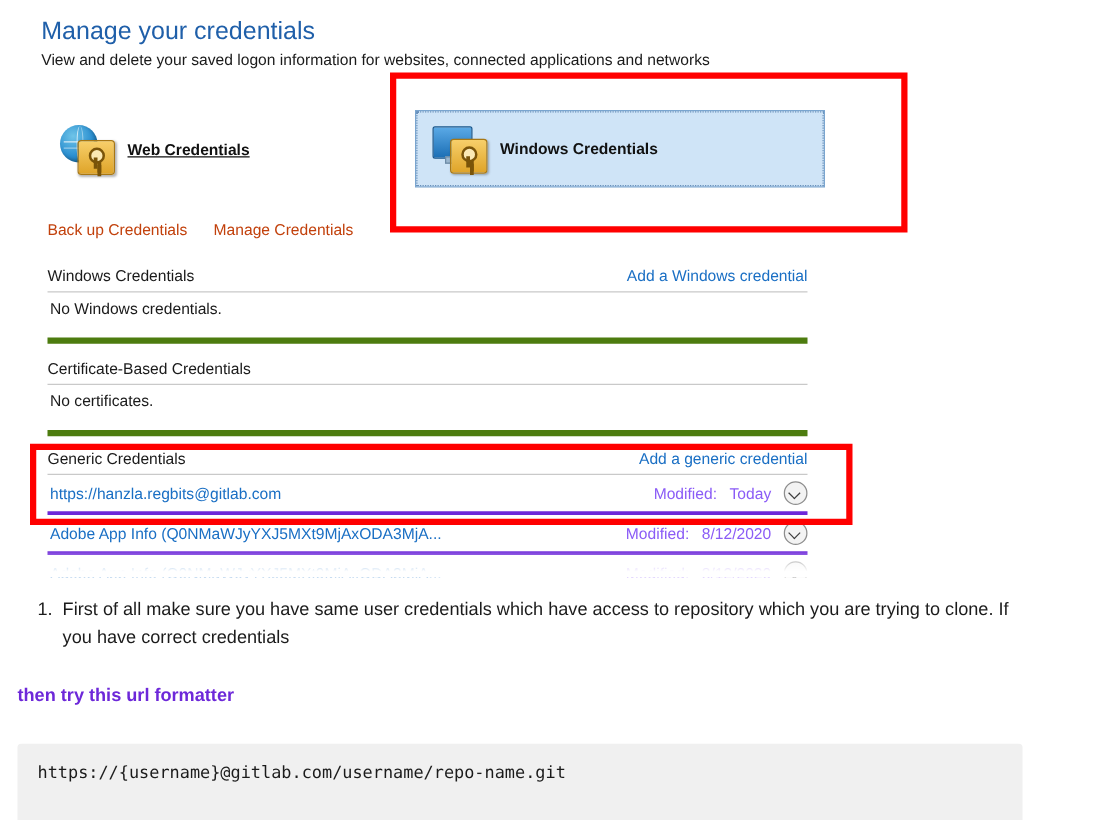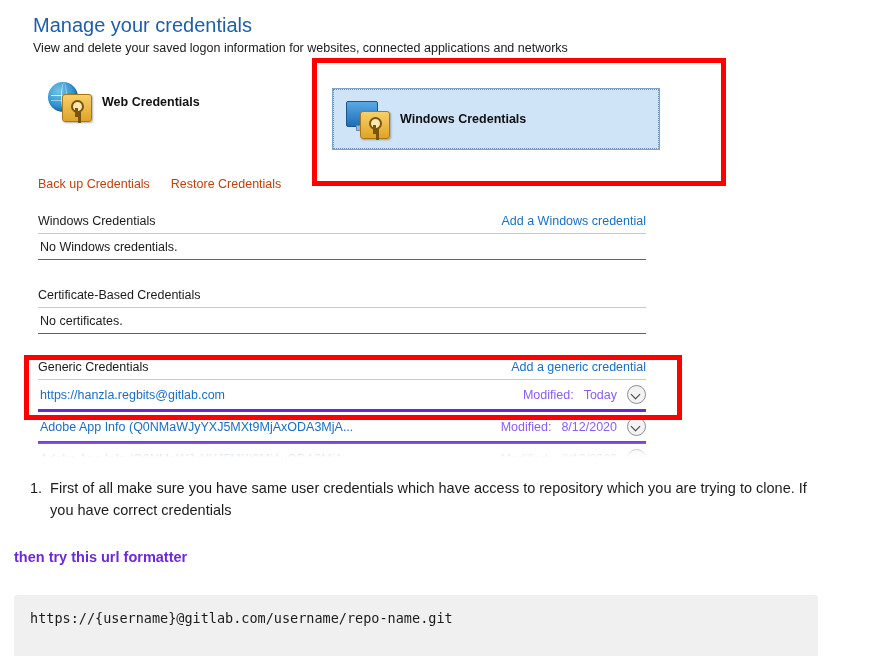--- a/index.html
+++ b/index.html
@@ -48,22 +48,23 @@
     position: absolute;
     display: flex;
     align-items: center;
     gap: 8px;
     font-size: 12.5px;
     font-weight: bold;
     color: #111;
   }
   #tile-web {
     left: 38px;
-    top: 74px;
+    top: 92px;
     padding: 8px 10px;
+    text-decoration: underline;
   }
   #tile-win {
     left: 333px;
     top: 89px;
     width: 300px;
     height: 40px;
     padding: 9px 12px;
     box-sizing: content-box;
     background: #cfe4f7;
     border: 1px dotted #6a91bb;
@@ -169,22 +170,22 @@
   .sec-head {
     display: flex;
     justify-content: space-between;
     align-items: baseline;
     padding-bottom: 5px;
     border-bottom: 1px solid #c9c9c9;
   }
   .sec-head .name { color: #1a1a1a; }
   .sec-head .action { color: #1a6fc4; cursor: pointer; }
   .sec-body {
-    padding: 6px 0 5px 2px;
-    border-bottom: 1px solid #4d7c0f;
+    padding: 6px 0 16px 2px;
+    border-bottom: 5px solid #4d7c0f;
     color: #1a1a1a;
   }
   .cred-row {
     display: flex;
     justify-content: space-between;
     align-items: center;
     padding: 5px 0 5px 2px;
     border-bottom: 3px solid #6d28d9;
     color: #1a6fc4;
   }
@@ -307,21 +308,21 @@
     <span class="icon-wrap">
       <span class="monitor"></span>
       <span class="keycard"></span>
     </span>
     <span>Windows Credentials</span>
   </div>
 
   <div class="cm-links">
     <a>Back up Credentials</a>
     <span class="sep"></span>
-    <a>Restore Credentials</a>
+    <a>Manage Credentials</a>
   </div>
 
   <div class="sec" id="sec-windows">
     <div class="sec-head">
       <span class="name">Windows Credentials</span>
       <span class="action">Add a Windows credential</span>
     </div>
     <div class="sec-body">No Windows credentials.</div>
   </div>
 

